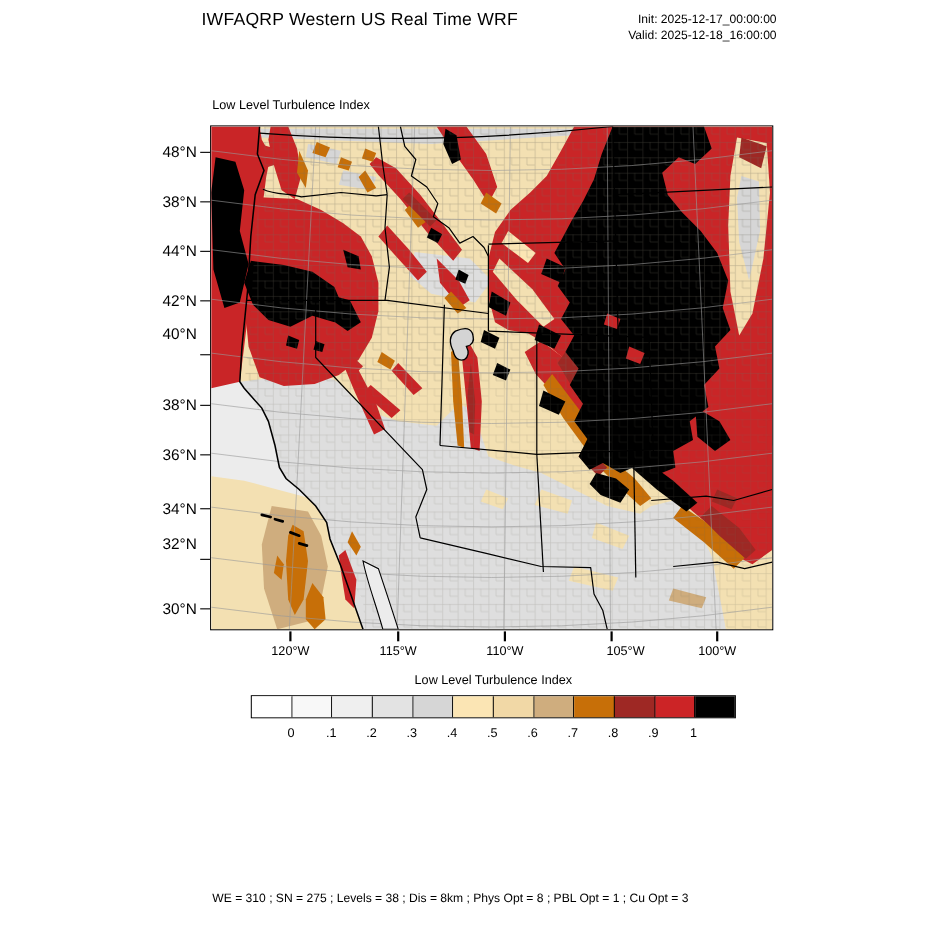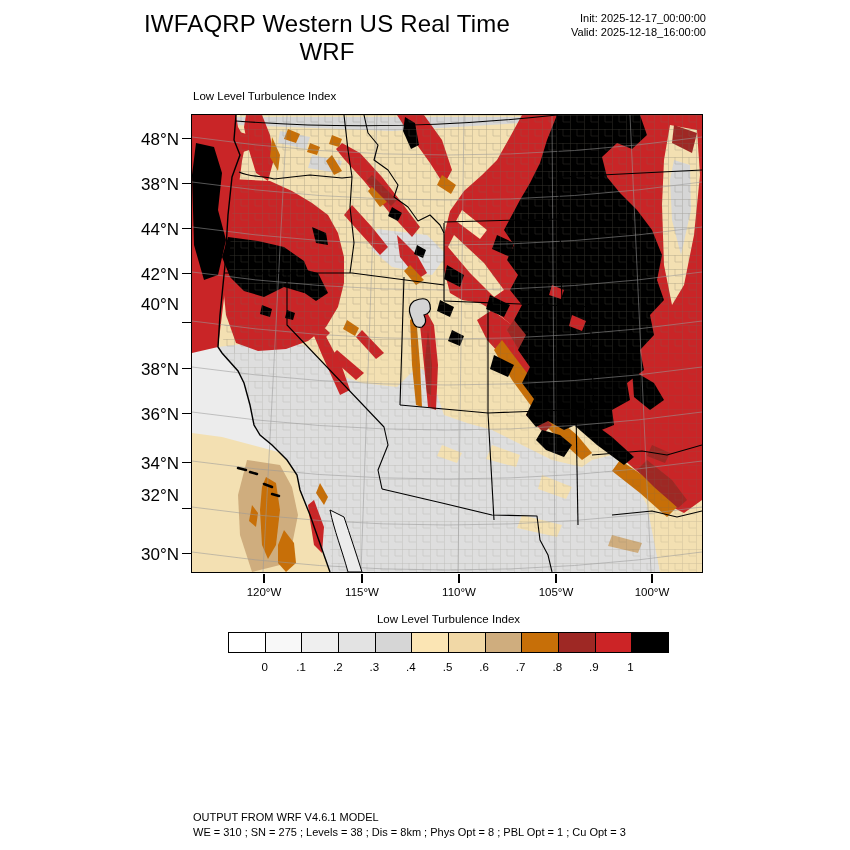--- a/index.html
+++ b/index.html
@@ -1,25 +1,25 @@
 <!DOCTYPE html>
 <html><head>
 <meta charset="utf-8">
 <style>
   html,body{margin:0;padding:0;background:#ffffff;}
   body{font-family:"Liberation Sans",sans-serif;color:#000;}
   #page{position:relative;width:850px;height:850px;background:#fff;overflow:hidden;}
   .abs{position:absolute;}
-  #main-title{left:127px;top:10px;width:400px;text-align:center;font-size:24px;letter-spacing:0.2px;}
+  #main-title{left:127px;top:10px;width:400px;text-align:center;font-size:16px;letter-spacing:0.2px;}
   #run-info{left:450px;top:11px;width:256px;text-align:right;font-size:11px;line-height:14px;}
   #map-title{left:193px;top:90px;font-size:11.5px;}
   #map-frame{left:191px;top:114px;width:510px;height:457px;border:1.5px solid #000;}
   #map-frame svg{display:block;}
   .lat-tick{background:#000;height:1.3px;width:9px;left:182px;}
-  .lat-label{width:42px;text-align:right;left:137px;font-size:17px;}
+  .lat-label{width:42px;text-align:right;left:137px;font-size:14px;}
   .lon-tick{background:#000;width:1.3px;height:9px;top:574px;}
   .lon-label{width:60px;text-align:center;top:586px;font-size:11.5px;}
   #cb-title{left:228px;top:613px;width:441px;text-align:center;font-size:11.5px;}
   #colorbar{left:228px;top:632px;width:441px;height:21px;display:flex;border:1px solid #000;box-sizing:border-box;}
   .cb-cell{flex:1 1 0;border-right:1px solid #000;}
   .cb-cell:last-child{border-right:none;}
   .cb-label{width:30px;text-align:center;top:661px;font-size:11.5px;}
   #footer{left:193px;top:810px;font-size:11px;line-height:15px;}
 </style>
 </head>
@@ -235,21 +235,21 @@
       <div class="abs lat-label" style="top: 545px;">30°N</div>
     </div>
   <div id="lon-axis">
       <div class="abs lon-tick" style="left: 263.4px;"></div>
       <div class="abs lon-label" style="left: 234px;">120°W</div>
       <div class="abs lon-tick" style="left: 361.4px;"></div>
       <div class="abs lon-label" style="left: 332px;">115°W</div>
       <div class="abs lon-tick" style="left: 458.4px;"></div>
       <div class="abs lon-label" style="left: 429px;">110°W</div>
       <div class="abs lon-tick" style="left: 555.4px;"></div>
-      <div class="abs lon-label" style="left: 526px;">105°W</div>
+      <div class="abs lon-label" style="left: 526px; text-align: right;">105°W</div>
       <div class="abs lon-tick" style="left: 651.4px;"></div>
       <div class="abs lon-label" style="left: 622px;">100°W</div>
     </div>
 
   <div id="cb-title" class="abs">Low Level Turbulence Index</div>
   <div id="colorbar" class="abs">
       <div class="cb-cell" style="background: rgb(255, 255, 255);"></div>
       <div class="cb-cell" style="background: rgb(248, 248, 248);"></div>
       <div class="cb-cell" style="background: rgb(239, 239, 239);"></div>
       <div class="cb-cell" style="background: rgb(227, 227, 227);"></div>
@@ -270,17 +270,16 @@
       <div class="abs cb-label" style="left: 395.917px;">.4</div>
       <div class="abs cb-label" style="left: 432.5px;">.5</div>
       <div class="abs cb-label" style="left: 469.083px;">.6</div>
       <div class="abs cb-label" style="left: 505.667px;">.7</div>
       <div class="abs cb-label" style="left: 542.25px;">.8</div>
       <div class="abs cb-label" style="left: 578.833px;">.9</div>
       <div class="abs cb-label" style="left: 615.417px;">1</div>
     </div>
 
   <div id="footer" class="abs">
-    <div>OUTPUT FROM WRF V4.6.1 MODEL</div>
     <div>WE = 310 ; SN = 275 ; Levels = 38 ; Dis = 8km ; Phys Opt = 8 ; PBL Opt = 1 ; Cu Opt = 3</div>
   </div>
 
 </div>
 
 </body></html>

